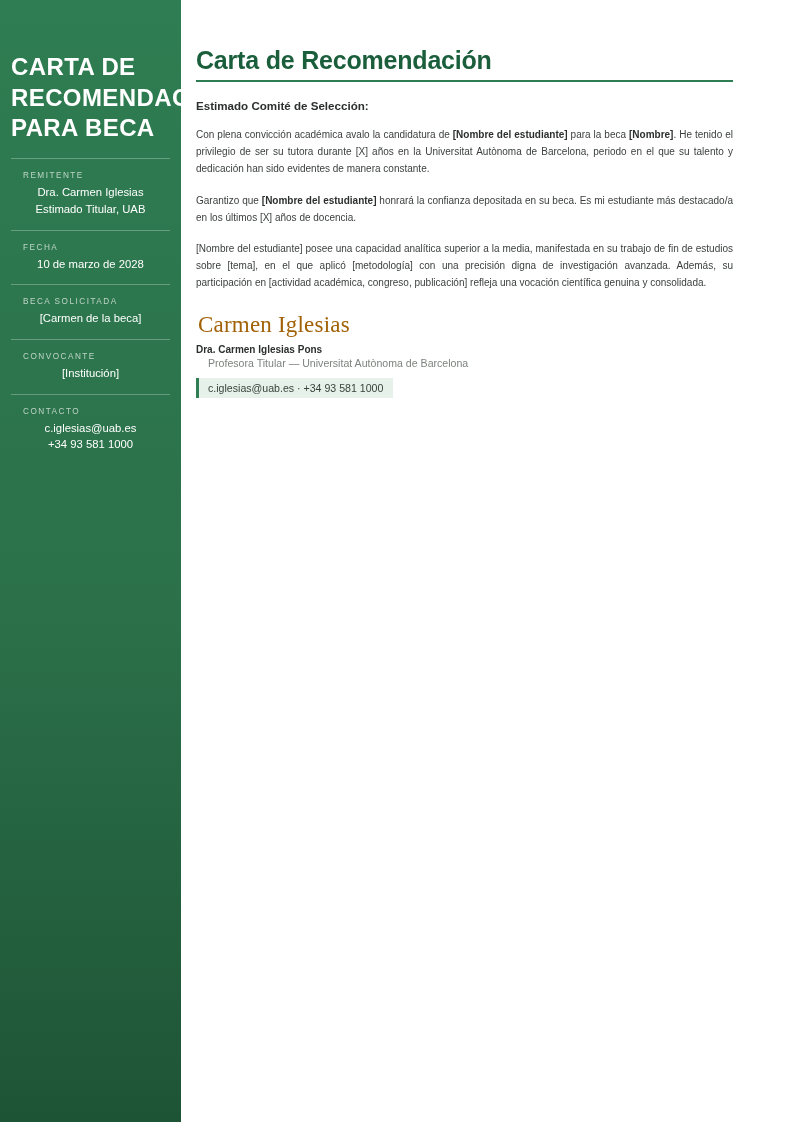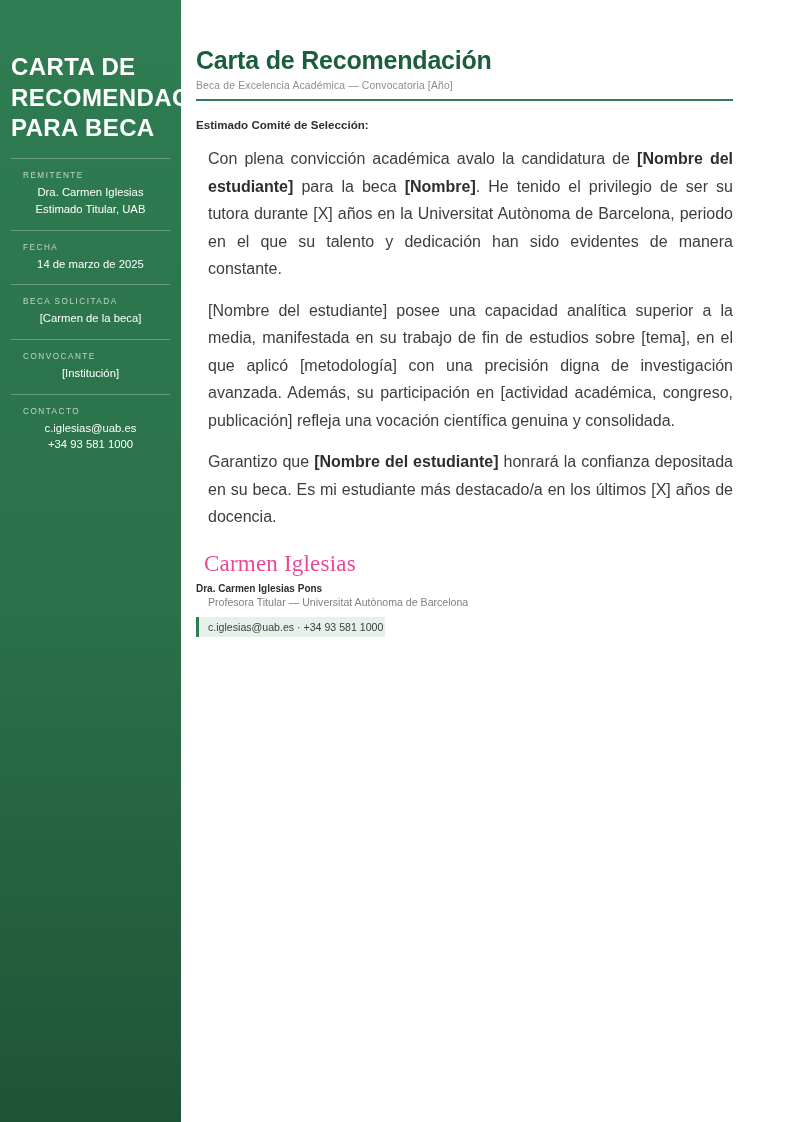--- a/index.html
+++ b/index.html
@@ -99,39 +99,39 @@
   }
 
   .salutation {
     font-size: 11.6px;
     font-weight: bold;
     color: #2b2f2d;
     margin: 0 0 14px 0;
   }
 
   .body-p {
-    font-size: 16px;
+    font-size: 10px;
     line-height: 1.72;
     color: #3a3f3d;
     text-align: justify;
-    margin: 0 0 14px 12px;
+    margin: 0 0 14px 0;
     hyphens: none;
   }
   .body-p:last-of-type { margin-bottom: 0; }
   .body-p b { color: #2b2f2d; font-weight: bold; }
 
   
   .signature-block { margin-top: 20px; }
 
   .sig-script {
     font-family: "Liberation Serif", serif;
     font-size: 23px;
-    color: #ec4899;
+    color: #a16207;
     line-height: 1.15;
-    margin: 0 0 6px 8px;
+    margin: 0 0 6px 2px;
     letter-spacing: 0.2px;
   }
 
   .sig-name {
     font-size: 10px;
     font-weight: bold;
     color: #2b2f2d;
     margin: 0 0 2px 0;
   }
 
@@ -139,21 +139,21 @@
     font-size: 10.6px;
     color: #7e837f;
     margin: 0 0 9px 0;
     padding-left: 12px;
   }
 
   .sig-contact {
     display: inline-block;
     background: #e6f1e9;
     border-left: 3px solid #2f7d52;
-    padding: 4px 2px 4px 9px;
+    padding: 4px 10px 4px 9px;
     font-size: 10.6px;
     color: #38423c;
   }
 </style>
 </head>
 <body>
 
 <div class="page">
 
   <aside class="sidebar">
@@ -162,21 +162,21 @@
     <div id="sidebar-meta-list">
         <div class="side-rule"></div>
         <div class="meta-block">
           <div class="meta-label">REMITENTE</div>
           <div class="meta-value">Dra. Carmen Iglesias</div>
           <div class="meta-value">Estimado Titular, UAB</div>
         </div>
         <div class="side-rule"></div>
         <div class="meta-block">
           <div class="meta-label">FECHA</div>
-          <div class="meta-value">14 de marzo de 2025</div>
+          <div class="meta-value">10 de marzo de 2028</div>
         </div>
         <div class="side-rule"></div>
         <div class="meta-block">
           <div class="meta-label">BECA SOLICITADA</div>
           <div class="meta-value">[Carmen de la beca]</div>
         </div>
         <div class="side-rule"></div>
         <div class="meta-block">
           <div class="meta-label">CONVOCANTE</div>
           <div class="meta-value">[Institución]</div>
@@ -187,30 +187,29 @@
           <div class="meta-value">c.iglesias@uab.es</div>
           <div class="meta-value">+34 93 581 1000</div>
         </div>
       </div>
   </aside>
 
   <main class="content">
 
     <h2 class="doc-title">Carta de Recomendación</h2>
 
-    <div class="doc-subtitle">Beca de Excelencia Académica — Convocatoria [Año]</div>
 
     <div class="title-rule"></div>
 
     <p class="salutation">Estimado Comité de Selección:</p>
 
     <div id="letter-body">
         <p class="body-p"><span>Con plena convicción académica avalo la candidatura de </span><b>[Nombre del estudiante]</b><span> para la beca </span><b>[Nombre]</b><span>. He tenido el privilegio de ser su tutora durante [X] años en la Universitat Autònoma de Barcelona, periodo en el que su talento y dedicación han sido evidentes de manera constante.</span></p>
+        <p class="body-p"><span>Garantizo que </span><b>[Nombre del estudiante]</b><span> honrará la confianza depositada en su beca. Es mi estudiante más destacado/a en los últimos [X] años de docencia.</span></p>
         <p class="body-p"><span>[Nombre del estudiante] posee una capacidad analítica superior a la media, manifestada en su trabajo de fin de estudios sobre [tema], en el que aplicó [metodología] con una precisión digna de investigación avanzada. Además, su participación en [actividad académica, congreso, publicación] refleja una vocación científica genuina y consolidada.</span></p>
-        <p class="body-p"><span>Garantizo que </span><b>[Nombre del estudiante]</b><span> honrará la confianza depositada en su beca. Es mi estudiante más destacado/a en los últimos [X] años de docencia.</span></p>
       </div>
 
     <div class="signature-block">
       <div class="sig-script">Carmen Iglesias</div>
       <div class="sig-name">Dra. Carmen Iglesias Pons</div>
       <div class="sig-role">Profesora Titular — Universitat Autònoma de Barcelona</div>
       <div class="sig-contact">c.iglesias@uab.es · +34 93 581 1000</div>
     </div>
 
   </main>

